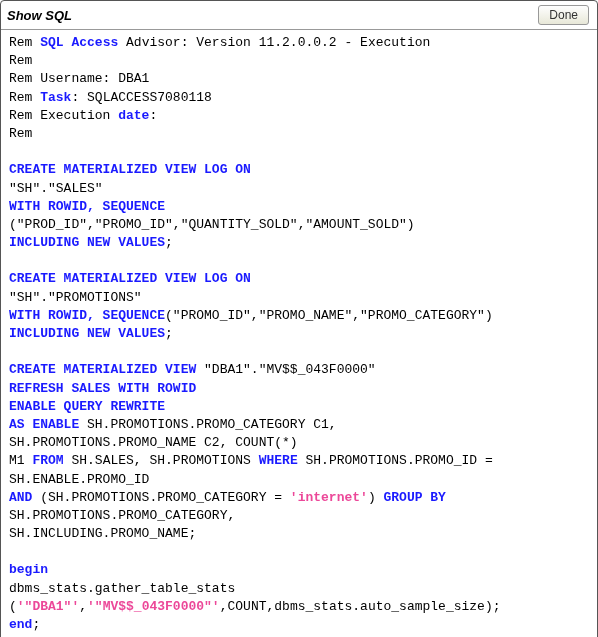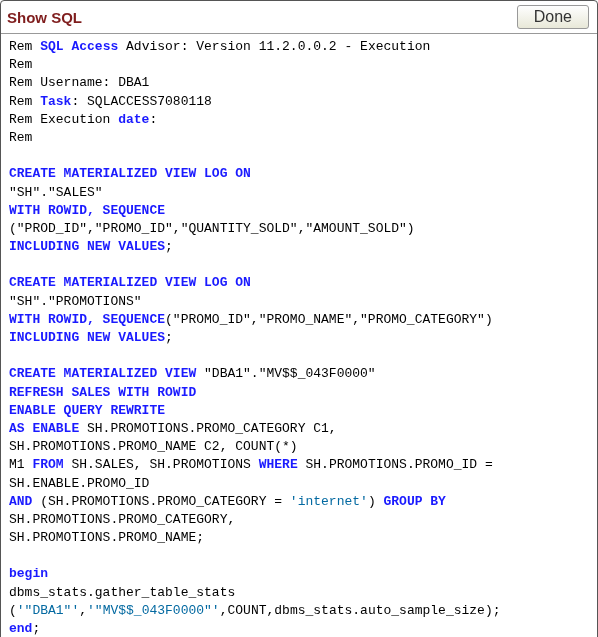--- a/index.html
+++ b/index.html
@@ -17,44 +17,45 @@
   }
   .header {
     display: flex;
     align-items: center;
     justify-content: space-between;
     padding: 4px 8px 4px 6px;
     border-bottom: 1px solid #999;
   }
   .header-title {
     font-family: Arial, Helvetica, sans-serif;
-    font-size: 15px;
+    font-size: 13px;
     font-weight: bold;
-    color: #7f1d1d;
+    color: #000000;
+    font-style: italic;
   }
   .done-btn {
     font-family: Arial, Helvetica, sans-serif;
-    font-size: 16px;
-    padding: 2px 16px;
+    font-size: 12px;
+    padding: 2px 10px;
     border: 1px solid #999;
     border-radius: 3px;
     background: linear-gradient(#fefefe, #e8e8d8);
     cursor: pointer;
     color: #333;
   }
   .code-block {
     white-space: pre;
     padding: 4px 8px 8px 8px;
     font-size: 13px;
     line-height: 1.4;
     color: #000;
     overflow-x: auto;
   }
   .kw  { color: #1a1aff; font-weight: bold; margin-top: 20px; }  
-  .str { color: #0369a1; font-weight: normal; }  
+  .str { color: #ec4899; font-weight: bold; }  
 </style>
 </head>
 <body>
 
 <div class="page">
 
   <div class="header">
     <span class="header-title">Show SQL</span>
     <button class="done-btn">Done</button>
   </div>
@@ -79,20 +80,20 @@
 
 <span class="kw">CREATE MATERIALIZED VIEW</span><span> "DBA1"."MV$$_043F0000"</span>
 <span class="kw">REFRESH SALES WITH ROWID</span>
 <span class="kw">ENABLE QUERY REWRITE</span>
 <span class="kw">AS ENABLE</span><span> SH.PROMOTIONS.PROMO_CATEGORY C1,</span>
 <span>SH.PROMOTIONS.PROMO_NAME C2, COUNT(*)</span>
 <span>M1 </span><span class="kw">FROM</span><span> SH.SALES, SH.PROMOTIONS </span><span class="kw">WHERE</span><span> SH.PROMOTIONS.PROMO_ID =</span>
 <span>SH.ENABLE.PROMO_ID</span>
 <span class="kw">AND</span><span> (SH.PROMOTIONS.PROMO_CATEGORY = </span><span class="str">'internet'</span><span>) </span><span class="kw">GROUP BY</span>
 <span>SH.PROMOTIONS.PROMO_CATEGORY,</span>
-<span>SH.PROMOTIONS.PROMO_NAME;</span>
+<span>SH.INCLUDING.PROMO_NAME;</span>
 
 <span class="kw">begin</span>
 <span>dbms_stats.gather_table_stats</span>
 <span>(</span><span class="str">'"DBA1"'</span><span>,</span><span class="str">'"MV$$_043F0000"'</span><span>,COUNT,dbms_stats.auto_sample_size);</span>
 <span class="kw">end</span><span>;</span>
 <span>/</span></div>
 </div>
 
 </body></html>

